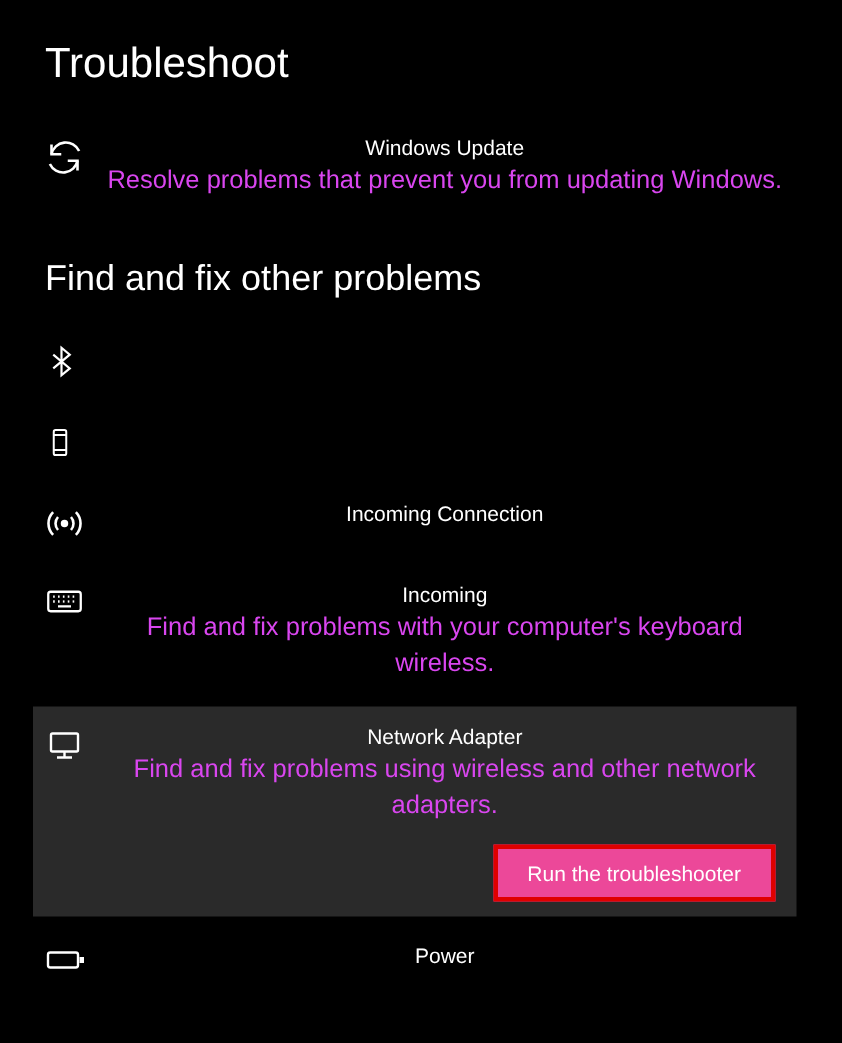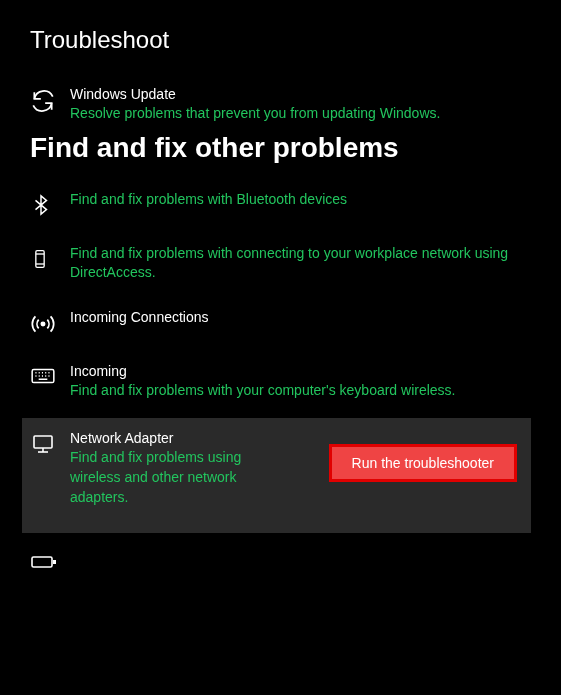--- a/index.html
+++ b/index.html
@@ -10,49 +10,51 @@
     body {
       background: #000;
       color: #fff;
       font-family: "Segoe UI", Tahoma, sans-serif;
       width: 561px;
       height: 695px;
       padding: 20px 30px;
       overflow: hidden;
     }
     .page-title {
-      font-size: 24px;
+      font-size: 28px;
       font-weight: 400;
       margin-bottom: 24px;
       margin-top: 6px;
     }
     .section-title {
-      font-size: 28px;
-      font-weight: 700;
+      font-size: 24px;
+      font-weight: 400;
+      margin-top: 32px;
       margin-bottom: 18px;
     }
     .item {
       display: flex;
       align-items: flex-start;
       padding: 8px 0;
       margin-left: -8px;
       padding-left: 8px;
       padding-right: 8px;
       cursor: pointer;
     }
     .item.selected {
       background: #2a2a2a;
       padding-top: 12px;
-      padding-bottom: 26px;
-      flex-direction: row;
+      padding-bottom: 10px;
+      flex-direction: column;
     }
     .item-row {
       display: flex;
       align-items: flex-start;
       width: 100%;
+      text-align: center;
     }
     .icon-col {
       width: 40px;
       flex-shrink: 0;
       display: flex;
       justify-content: flex-start;
       align-items: flex-start;
       padding-top: 2px;
     }
     .icon-col svg {
@@ -62,33 +64,33 @@
     .text-col {
       flex: 1;
     }
     .item-title {
       font-size: 14px;
       font-weight: 400;
       color: #fff;
       margin-bottom: 2px;
     }
     .item-desc {
-      font-size: 14px;
-      color: #22c55e;
+      font-size: 17px;
+      color: #d946ef;
       line-height: 1.4;
     }
     .run-btn-row {
       width: 100%;
       display: flex;
       justify-content: flex-end;
       margin-top: 14px;
       padding-right: 6px;
     }
     .run-btn {
-      background: #ef4444;
+      background: #ec4899;
       border: 3px solid #e00000;
       color: #fff;
       font-family: inherit;
       font-size: 14px;
       padding: 8px 20px;
       cursor: pointer;
     }
     .spacer {
       height: 10px;
     }
@@ -118,57 +120,55 @@
 <h2 class="section-title">Find and fix other problems</h2>
 
 <div class="item">
   <div class="item-row">
     <div class="icon-col">
       <svg width="22" height="26" viewBox="0 0 24 24" stroke-width="1.6">
         <path d="M6 7 L18 17 L12 22 L12 2 L18 7 L6 17"></path>
       </svg>
     </div>
     <div class="text-col">
-      <div class="item-desc">Find and fix problems with Bluetooth devices</div>
     </div>
   </div>
 </div>
 
 <div class="spacer"></div>
 
 <div class="item">
   <div class="item-row">
     <div class="icon-col">
       <svg width="20" height="26" viewBox="0 0 24 24" stroke-width="1.6">
         <rect x="7" y="2" width="10" height="20" rx="1.5"></rect>
         <line x1="7" y1="6" x2="17" y2="6"></line>
         <line x1="7" y1="18" x2="17" y2="18"></line>
       </svg>
     </div>
     <div class="text-col">
-      <div class="item-desc">Find and fix problems with connecting to your workplace network using DirectAccess.</div>
     </div>
   </div>
 </div>
 
 <div class="spacer"></div>
 
 <div class="item">
   <div class="item-row">
     <div class="icon-col">
       <svg width="26" height="26" viewBox="0 0 24 24" stroke-width="1.6">
         <circle cx="12" cy="12" r="1.5" fill="#fff"></circle>
         <path d="M8 8 A6 6 0 0 0 8 16"></path>
         <path d="M16 8 A6 6 0 0 1 16 16"></path>
         <path d="M5 5 A10 10 0 0 0 5 19"></path>
         <path d="M19 5 A10 10 0 0 1 19 19"></path>
       </svg>
     </div>
     <div class="text-col">
-      <div class="item-title">Incoming Connections</div>
+      <div class="item-title">Incoming Connection</div>
     </div>
   </div>
 </div>
 
 <div class="spacer"></div>
 
 <div class="item">
   <div class="item-row">
     <div class="icon-col">
       <svg width="26" height="22" viewBox="0 0 24 20" stroke-width="1.4">
@@ -218,15 +218,16 @@
 
 <div class="item">
   <div class="item-row">
     <div class="icon-col">
       <svg width="28" height="18" viewBox="0 0 28 18" stroke-width="1.6">
         <rect x="2" y="4" width="20" height="10" rx="1.5"></rect>
         <rect x="23" y="7" width="3" height="4" fill="#fff" stroke="none"></rect>
       </svg>
     </div>
     <div class="text-col">
+      <div class="item-title">Power</div>
     </div>
   </div>
 </div>
 
 </body></html>

